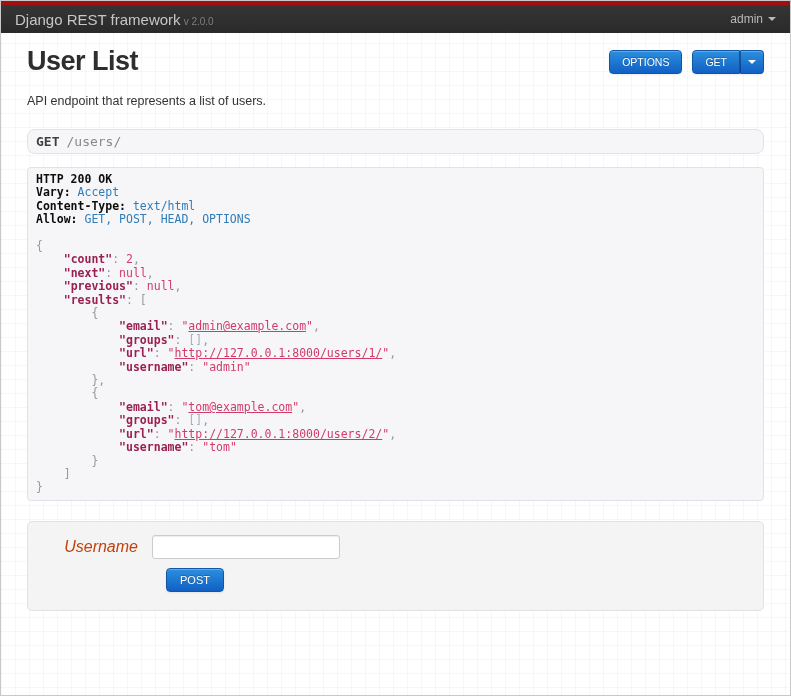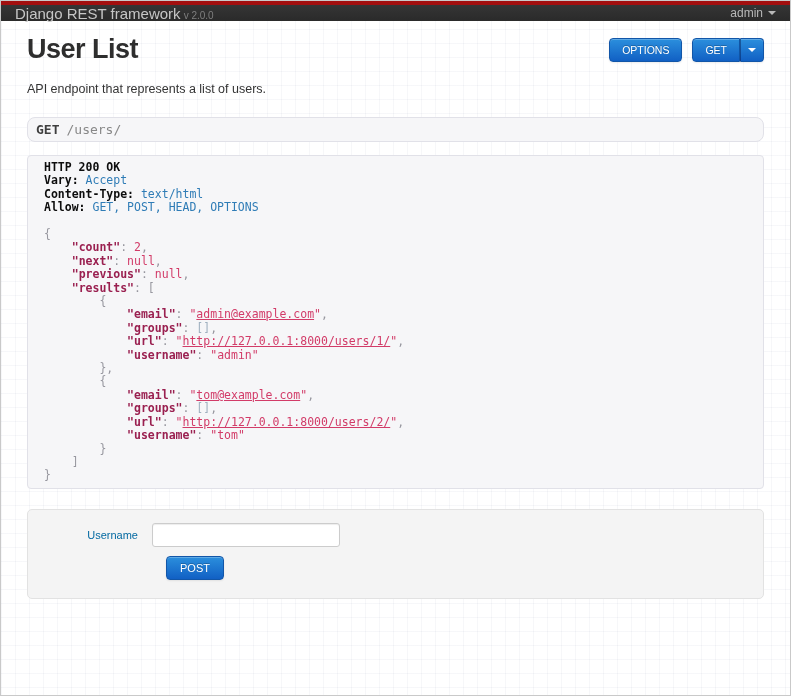--- a/index.html
+++ b/index.html
@@ -8,21 +8,21 @@
     position:relative; width:791px; height:696px; overflow:hidden;
     border:1px solid #c9c9c9; background-color:#fff;
     background-image:
       linear-gradient(to right, rgba(100,110,150,0.055) 1px, transparent 1px),
       linear-gradient(to bottom, rgba(100,110,150,0.055) 1px, transparent 1px);
     background-size:14px 14px;
     font-family:"Liberation Sans", sans-serif; color:#333;
   }
   .top-stripe { height:4px; background:#a20f0f; }
   .navbar {
-    height:16px; background:linear-gradient(#353535,#2a2a2a);
+    height:28px; background:linear-gradient(#353535,#2a2a2a);
     display:flex; align-items:center; justify-content:space-between; padding:0 14px;
   }
   .brand { color:#c6c6c6; font-size:15px; cursor:pointer; }
   .brand .version { color:#7f7f7f; font-size:10px; margin-left:3px; }
   .user-menu { color:#b8b8b8; font-size:12px; display:flex; align-items:center; cursor:pointer; }
   .caret-down {
     width:0; height:0; margin-left:5px; display:inline-block;
     border-left:4px solid transparent; border-right:4px solid transparent;
     border-top:4px solid #b8b8b8;
   }
@@ -51,34 +51,34 @@
     background:#f6f6f8; border:1px solid #e1e1e8; border-radius:8px;
     padding:4px 8px; font-family:"DejaVu Sans Mono","Liberation Mono",monospace;
     font-size:13px; color:#888;
   }
   .request-bar .method { font-weight:bold; color:#3f3f3f; margin-right:7px; }
   .response-block {
     margin-top:13px; background:#f6f6f8; border:1px solid #e1e1e8; border-radius:4px;
     padding:5px 8px; font-family:"DejaVu Sans Mono","Liberation Mono",monospace;
     font-size:11.5px; line-height:13.4px; white-space:pre; overflow:hidden;
   }
-  .code-line { min-height:13.4px;margin-left:8px; }
+  .code-line { min-height:13.4px; }
   .seg-h  { font-weight:bold; color:#0d0d0d; }
   .seg-hv { color:#2f7cb6; }
   .seg-p  { color:#97979f; }
   .seg-k  { color:#9a2050; font-weight:bold; }
   .seg-v  { color:#d23b68; }
   .seg-a  { color:#d23b68; text-decoration:underline; cursor:pointer; }
   .seg-g  { color:#9fb0bf; }
   .form-well {
     margin-top:20px; background:#f4f4f4; border:1px solid #e2e2e2; border-radius:5px;
     padding:13px 0 18px;
   }
   .form-row { display:flex; align-items:center; margin-bottom:9px; }
-  .form-label { width:124px; flex:none; text-align:right; font-size:11px; color:#0369a1; padding-right:14px; }
+  .form-label { width:124px; flex:none; text-align:right; font-size:16px; color:#c2410c; padding-right:14px;font-style:italic; }
   .text-input {
     width:188px; height:24px; padding:3px 6px; border:1px solid #ccc; border-radius:3px;
     font-size:12px; color:#555; font-family:"Liberation Sans", sans-serif;
     box-shadow: inset 0 1px 1px rgba(0,0,0,0.075); outline:none; background:#fff;
   }
   .form-actions { margin-left:138px; }
   .btn-post { font-size:11px; padding:5px 13px; }
 </style>
 </head>
 <body>

